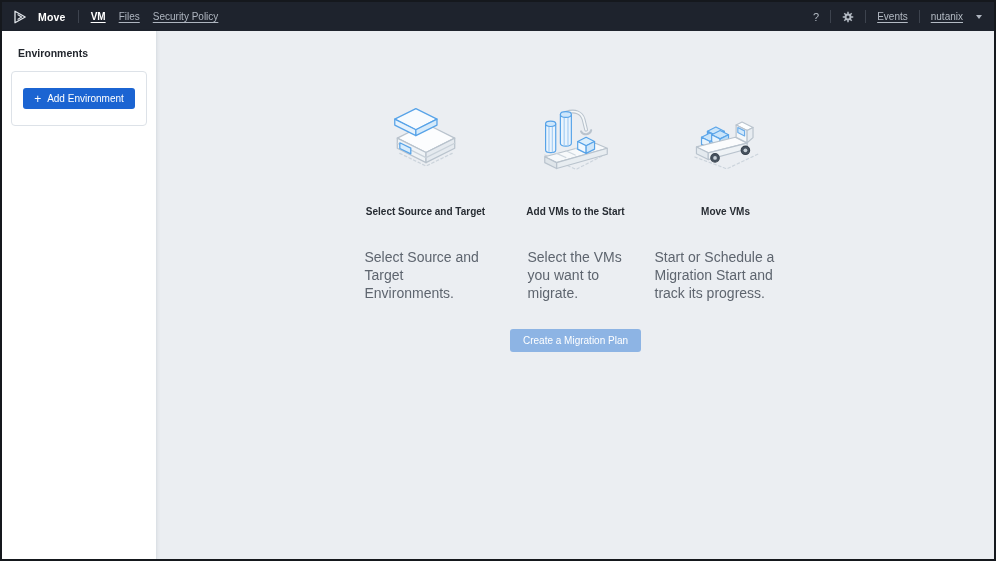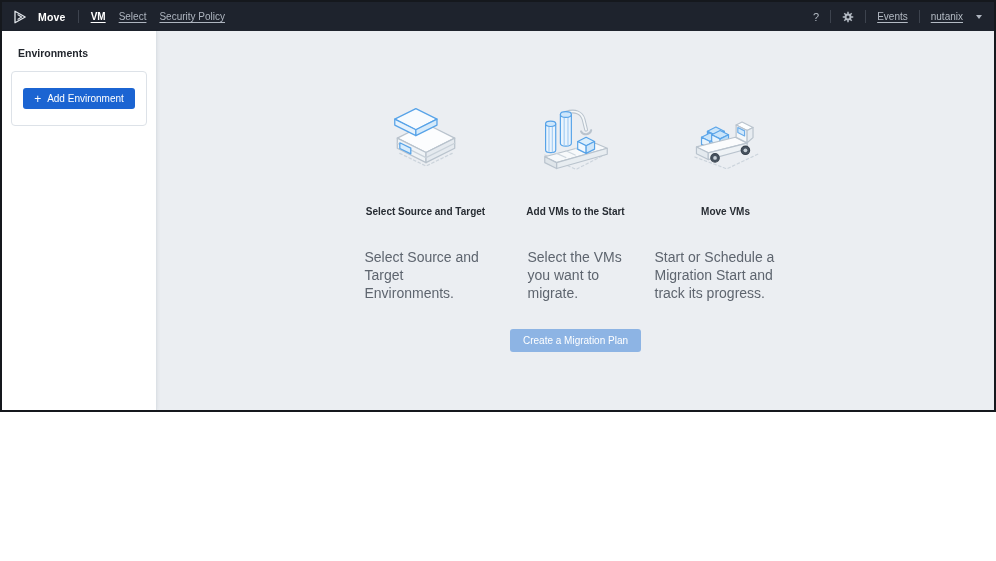--- a/index.html
+++ b/index.html
@@ -1,17 +1,17 @@
 <!DOCTYPE html>
 <html><head>
 <meta charset="utf-8">
 <style>
   * { box-sizing: border-box; }
   body { margin:0; background:#fff; font-family:"Liberation Sans","DejaVu Sans",sans-serif; }
-  .screen { position:relative; width:996px; height:412px; border:2px solid #15181d;
+  .screen { position:relative; width:996px; height:561px; border:2px solid #15181d;
             display:flex; flex-direction:column; background:#ebeef2; overflow:hidden; }
 
   
   .topbar { height:29px; min-height:29px; background:#1e232d; display:flex; align-items:center;
             justify-content:space-between; padding:0 12px 0 10px; color:#b3bac3; font-size:10px; }
   .tb-left, .tb-right { display:flex; align-items:center; }
   .logo { display:flex; align-items:center; margin-right:10px; }
   .product { color:#fff; font-weight:bold; font-size:10.5px; margin-right:12px; letter-spacing:.2px; }
   .tb-sep { width:1px; height:13px; background:#3d434e; }
   .tabs { display:flex; align-items:center; gap:13px; margin-left:12px;text-align:right; }
@@ -61,21 +61,21 @@
       <span class="logo">
         <svg width="16" height="16" viewBox="0 0 16 16">
           <path d="M3 2.2 L13.2 8 L3 13.8 Z" fill="none" stroke="#e2e6eb" stroke-width="1.3" stroke-linejoin="round"></path>
           <path d="M5.6 5.6 L9.6 8 L5.6 10.4" fill="none" stroke="#e2e6eb" stroke-width="1.2" stroke-linejoin="round"></path>
         </svg>
       </span>
       <span class="product">Move</span>
       <span class="tb-sep"></span>
       <nav class="tabs">
         <a class="tab active">VM</a>
-        <a class="tab">Select</a>
+        <a class="tab">Files</a>
         <a class="tab">Security Policy</a>
       </nav>
     </div>
     <div class="tb-right">
       <span class="tb-link help">?</span>
       <span class="tb-sep"></span>
       <span class="gear">
         <svg width="12" height="12" viewBox="0 0 16 16">
           <g fill="#b3bac3">
             <rect x="7" y="1" width="2" height="14"></rect>

